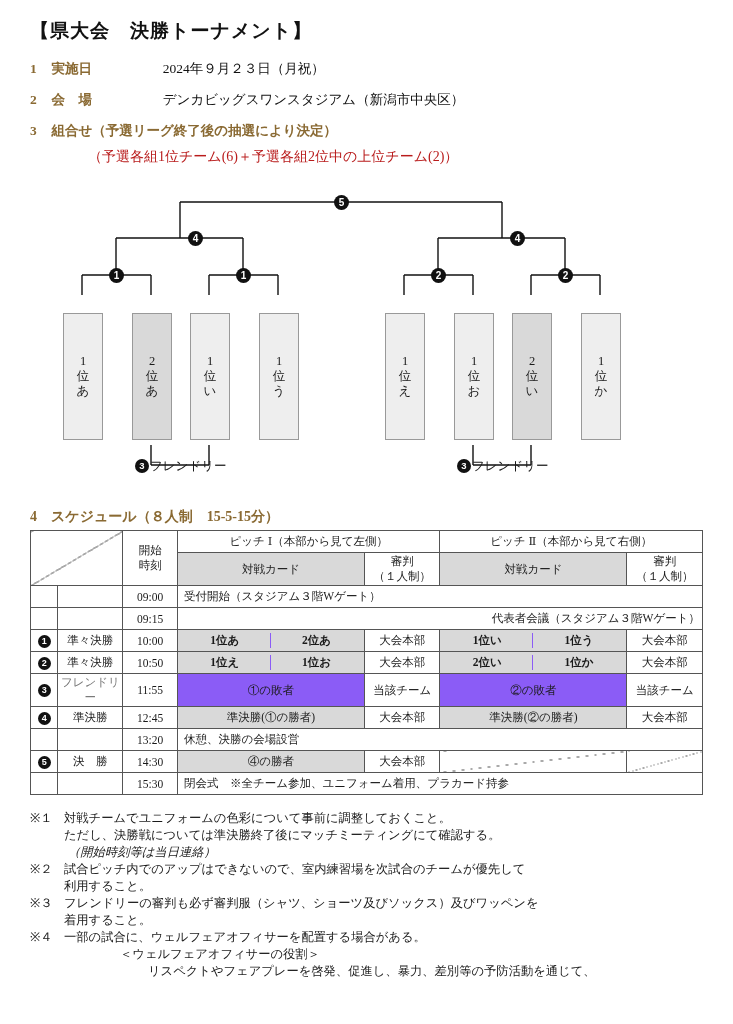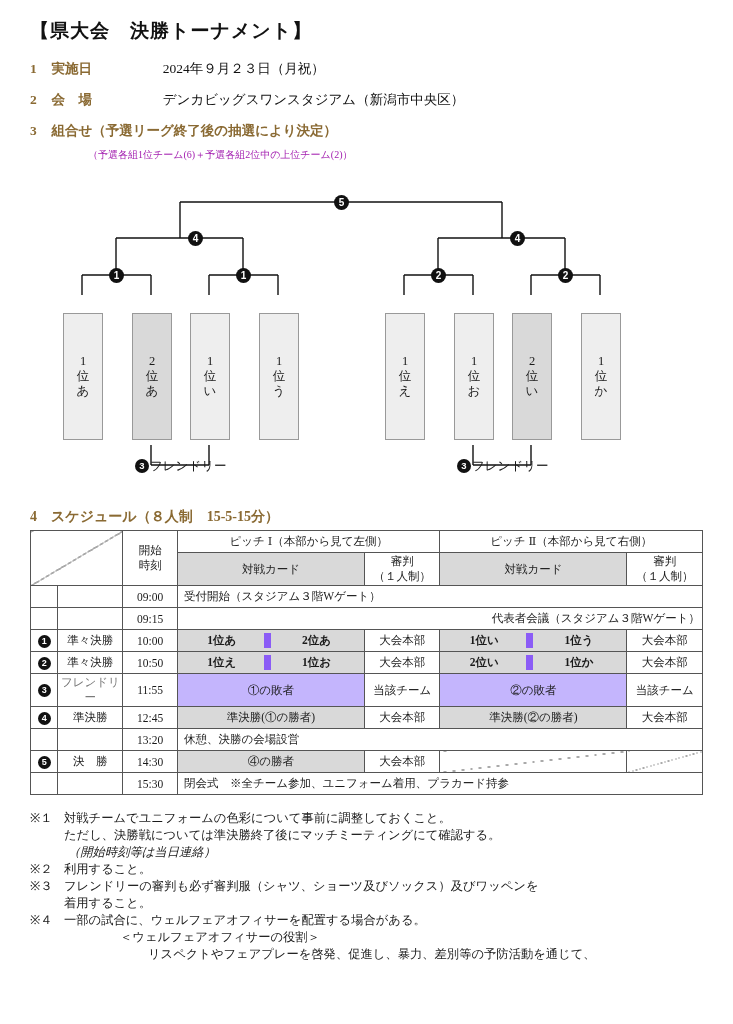--- a/index.html
+++ b/index.html
@@ -49,22 +49,22 @@
     color: #8a6a33;
     font-weight: bold;
     display: inline-block;
   }
   .info-value {
     color: #111;
     display: inline-block;
   }
   .sub-note {
     position: absolute;
-    font-size: 10px;
-    color: #a21caf;
+    font-size: 14px;
+    color: #b91c1c;
   }
 
   
   .bracket {
     position: absolute;
     left: 0;
     top: 180px;
     width: 733px;
     height: 315px;
   }
@@ -154,21 +154,21 @@
     height: 19px;
   }
   .c-no      { width: 26px; }
   .c-round   { width: 62px; }
   .c-time    { width: 52px; }
   .c-card1   { width: 178px; }
   .c-ref1    { width: 72px; }
   .c-card2   { width: 178px; }
   .c-ref2    { width: 72px; }
   .grey { background: #d9d9d9; font-weight: bold; }
-  .shade { background: #c4b5fd; }
+  .shade { background: #8b5cf6; }
   .bold { font-weight: bold; }
   .badge {
     display: inline-block;
     width: 13px;
     height: 13px;
     border-radius: 50%;
     background: #111;
     color: #fff;
     font-size: 9px;
     line-height: 13px;
@@ -179,21 +179,21 @@
   .split-cell {
     padding: 0 !important;
   }
   .split-cell .half {
     display: inline-block;
     width: 49%;
     box-sizing: border-box;
     font-weight: bold;
   }
   .split-cell .half.left {
-    border-right: 7px solid #8b5cf6;
+    border-right: 1px solid #8b5cf6;
   }
   .diag {
     position: relative;
     background:
       linear-gradient(to bottom right, transparent 49.6%, #555 49.6%, #555 50.4%, transparent 50.4%);
   }
   .round-grey { color: #777; }
 
   
   .notes {
@@ -471,20 +471,21 @@
       <div class="note-body">
         <div>対戦チームでユニフォームの色彩について事前に調整しておくこと。</div>
         <div>ただし、決勝戦については準決勝終了後にマッチミーティングにて確認する。</div>
         <div style="margin-left:4px;font-style:italic;">（開始時刻等は当日連絡）</div>
       </div>
     </div>
 
     <div class="note-row">
       <div class="note-mark">※２</div>
       <div class="note-body">
+        <div>試合ピッチ内でのアップはできないので、室内練習場を次試合のチームが優先して</div>
         <div>利用すること。</div>
       </div>
     </div>
 
     <div class="note-row">
       <div class="note-mark">※３</div>
       <div class="note-body">
         <div>フレンドリーの審判も必ず審判服（シャツ、ショーツ及びソックス）及びワッペンを</div>
         <div>着用すること。</div>
       </div>

